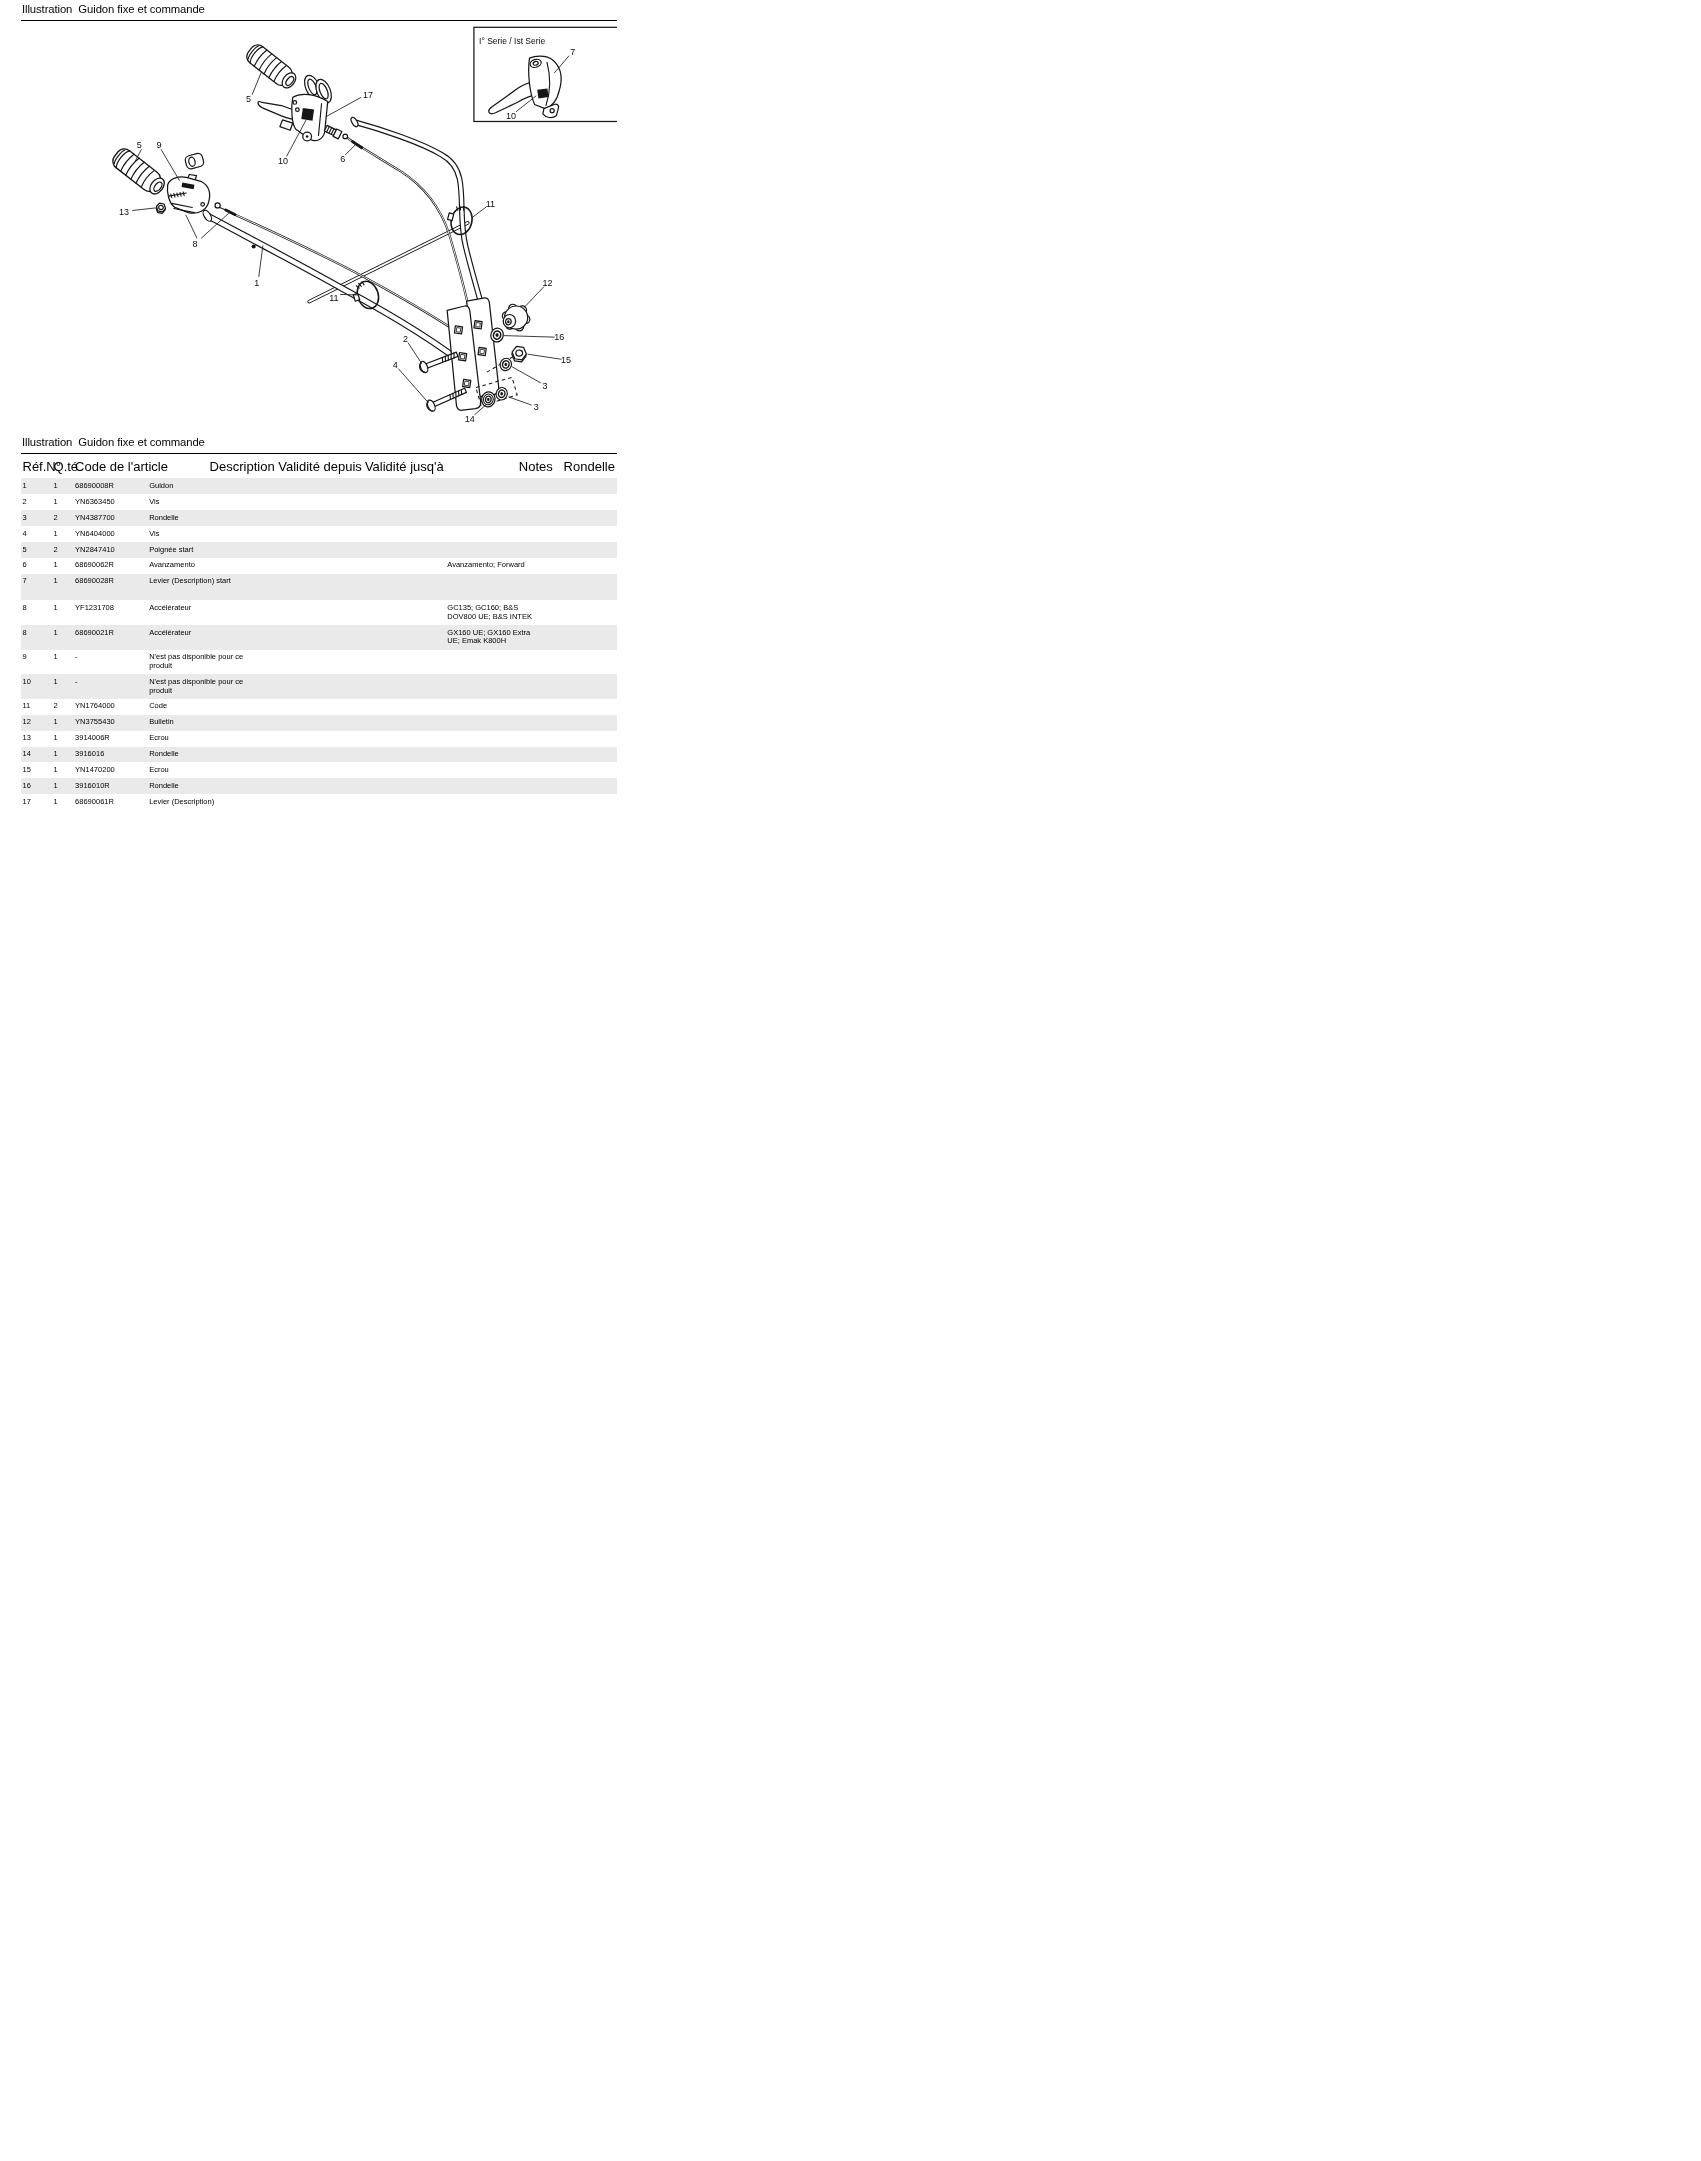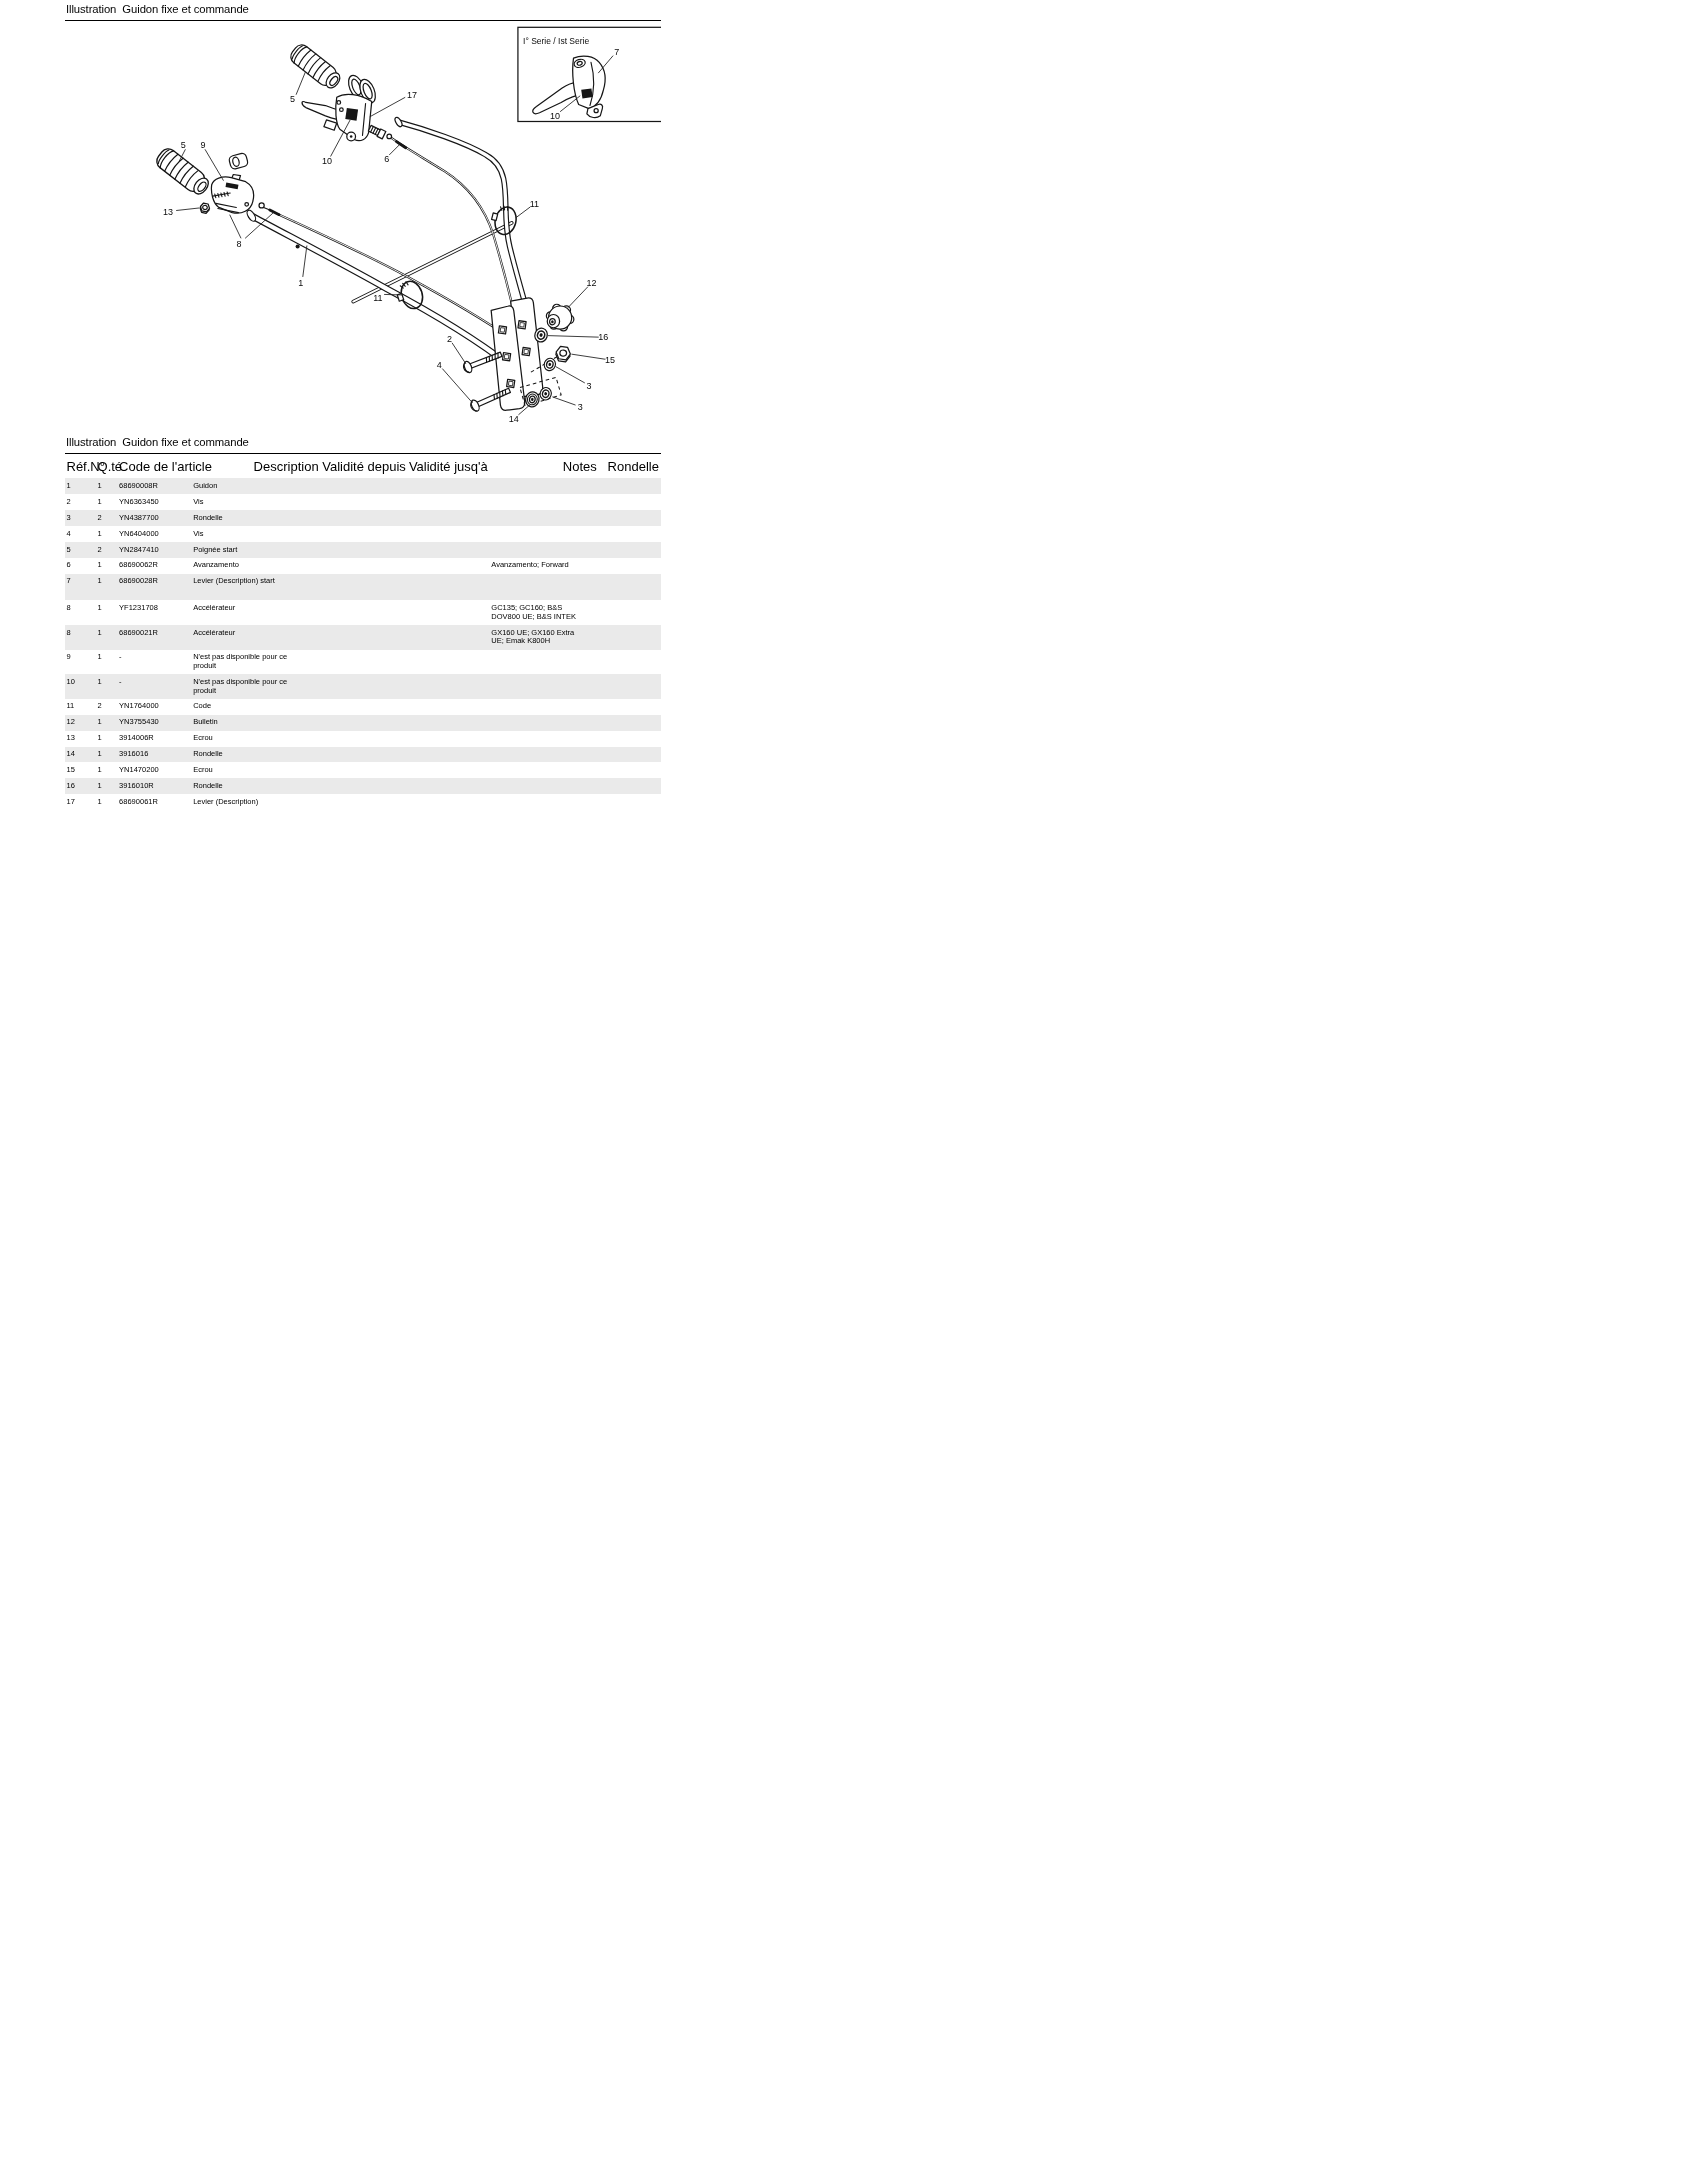--- a/index.html
+++ b/index.html
@@ -1,19 +1,19 @@
 <!DOCTYPE html>
 <html style="font-size:8.2px"><head>
 <meta charset="utf-8">
 <style>
   html,body{margin:0;padding:0;background:#fff;}
   .page{
     width:638px;height:811px;overflow:hidden;box-sizing:border-box;
     padding:0 21px;background:#fff;position:relative;
-    font-family:"Liberation Sans", sans-serif;color:#000;margin-left:44px;
+    font-family:"Liberation Sans", sans-serif;color:#000;
   }
   .page-title{
     font-size:11.3px;line-height:13.4px;font-weight:400;margin:0;
     padding:3.1px 1px 3.6px 1px;border-bottom:1.5px solid #000;white-space:pre;
     letter-spacing:-0.1px;color:#050505;
   }
   .diagram-wrap{position:relative;height:412px;}
   .diagram-wrap svg{position:absolute;left:0;top:0;}
 
   

